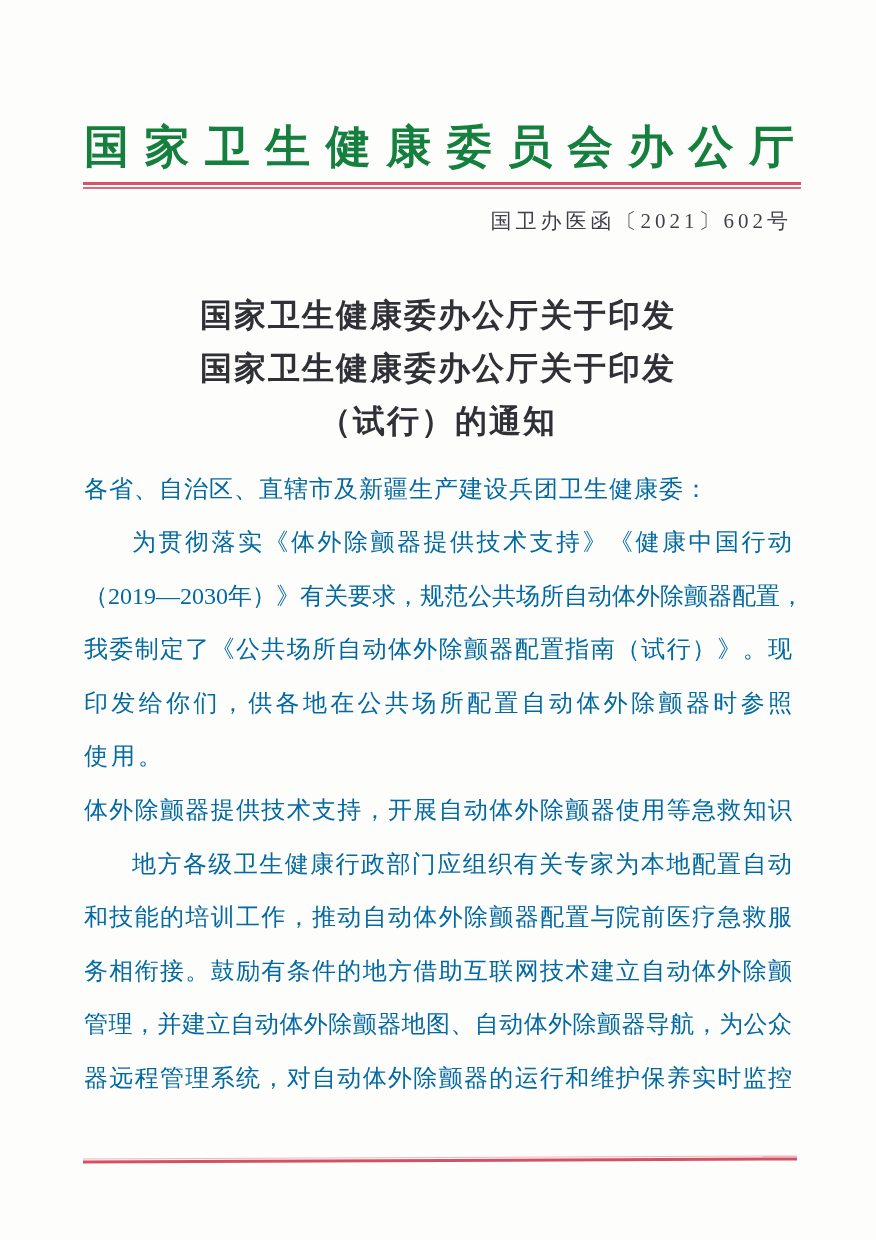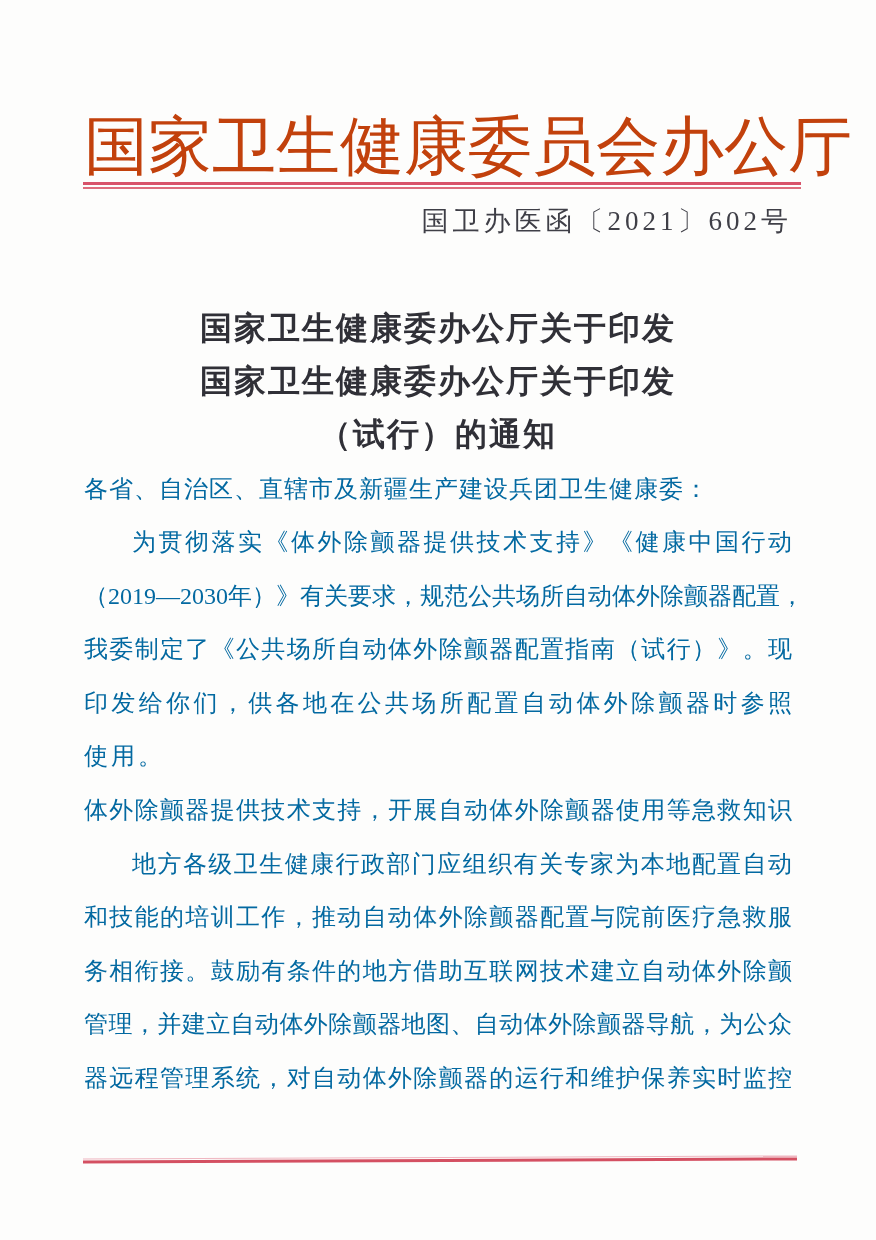--- a/index.html
+++ b/index.html
@@ -15,23 +15,23 @@
   }
 
   
   .agency {
     position: absolute;
     top: 119px;
     left: 84px;
     width: 710px;
     height: 56px;
     line-height: 56px;
-    font-size: 64px;
-    font-weight: normal;
-    color: #c2410c;
+    font-size: 45px;
+    font-weight: bold;
+    color: #15803d;
     white-space: nowrap;
     text-align: justify;
     text-align-last: justify;
     text-justify: inter-character;
   }
 
   
   .rule-top {
     position: absolute;
     top: 182px;
@@ -44,37 +44,36 @@
 
   
   .docnum {
     position: absolute;
     top: 205px;
     left: 84px;
     width: 708px;
     height: 32px;
     line-height: 32px;
     text-align: right;
-    font-size: 27px;
+    font-size: 21px;
     letter-spacing: 4px;
     color: #3f3f47;
     white-space: nowrap;
   }
 
   
   .title {
     position: absolute;
     top: 289px;
     left: 0;
     width: 876px;
     text-align: center;
     font-weight: bold;
     font-size: 32px;
     color: #303037;
-    margin-top: 13px;
   }
   .title-line {
     height: 53px;
     line-height: 53px;
     letter-spacing: 2px;
     white-space: nowrap;
   }
 
   
   .body-text {

